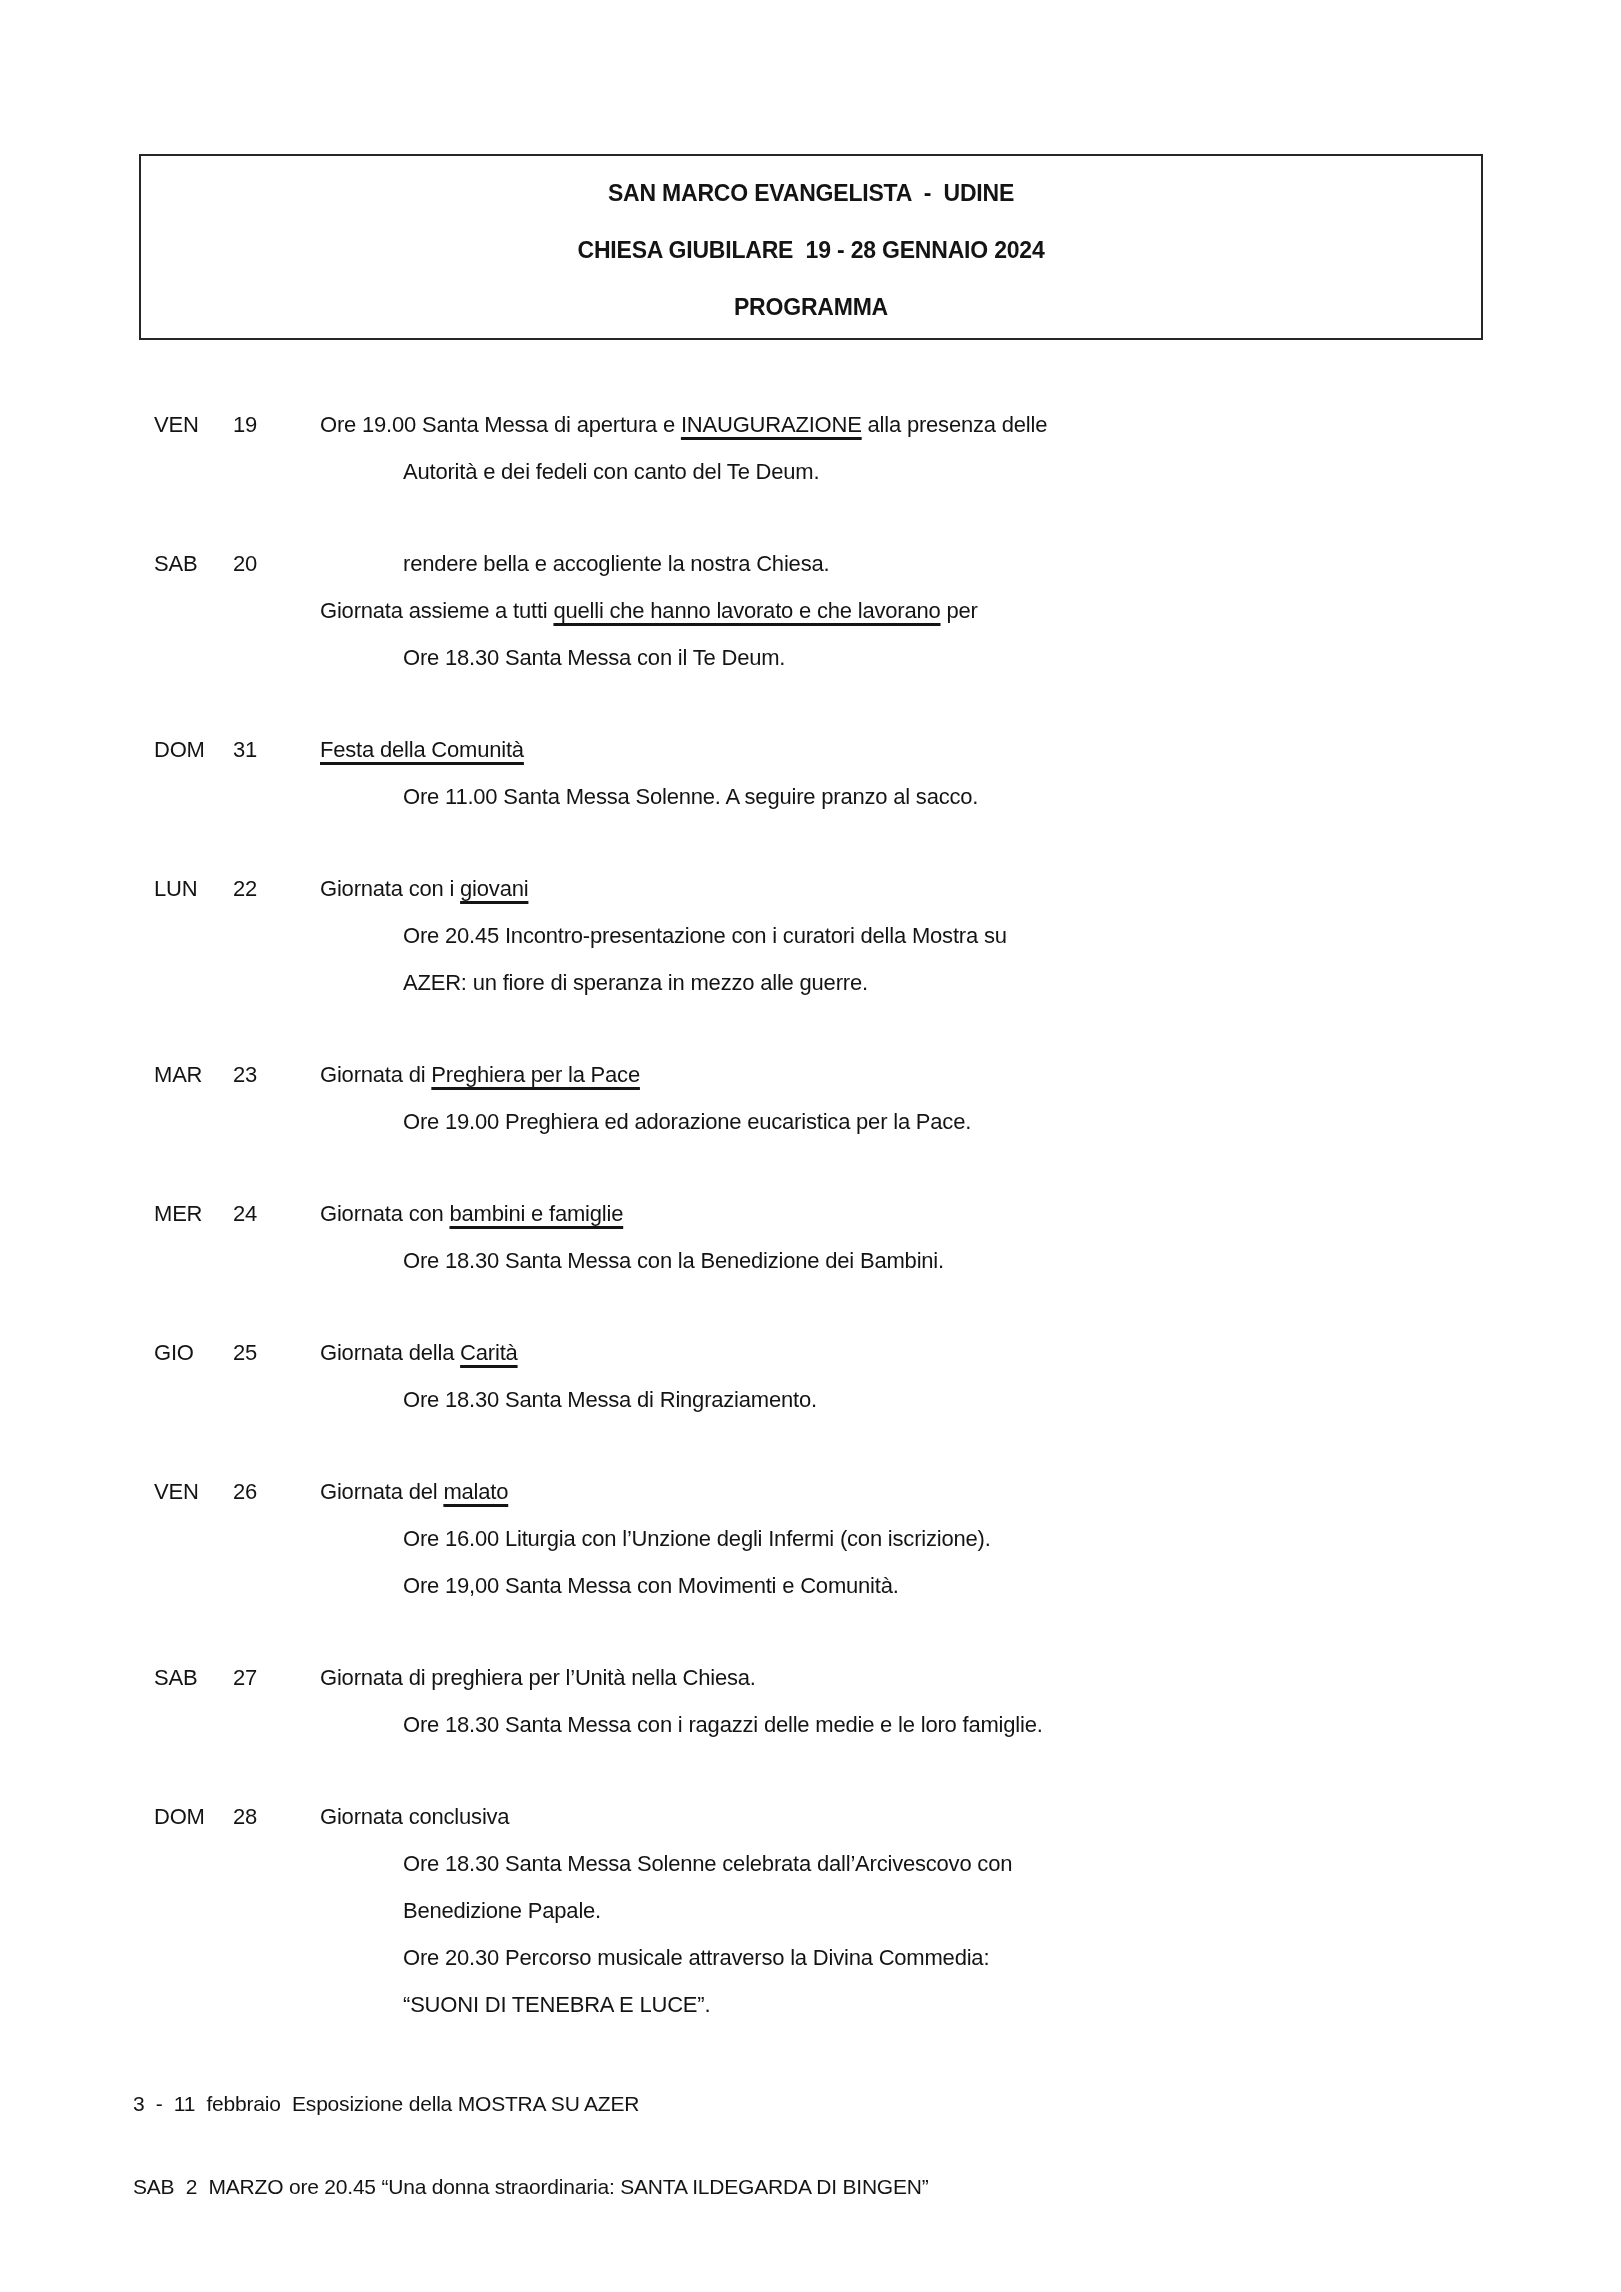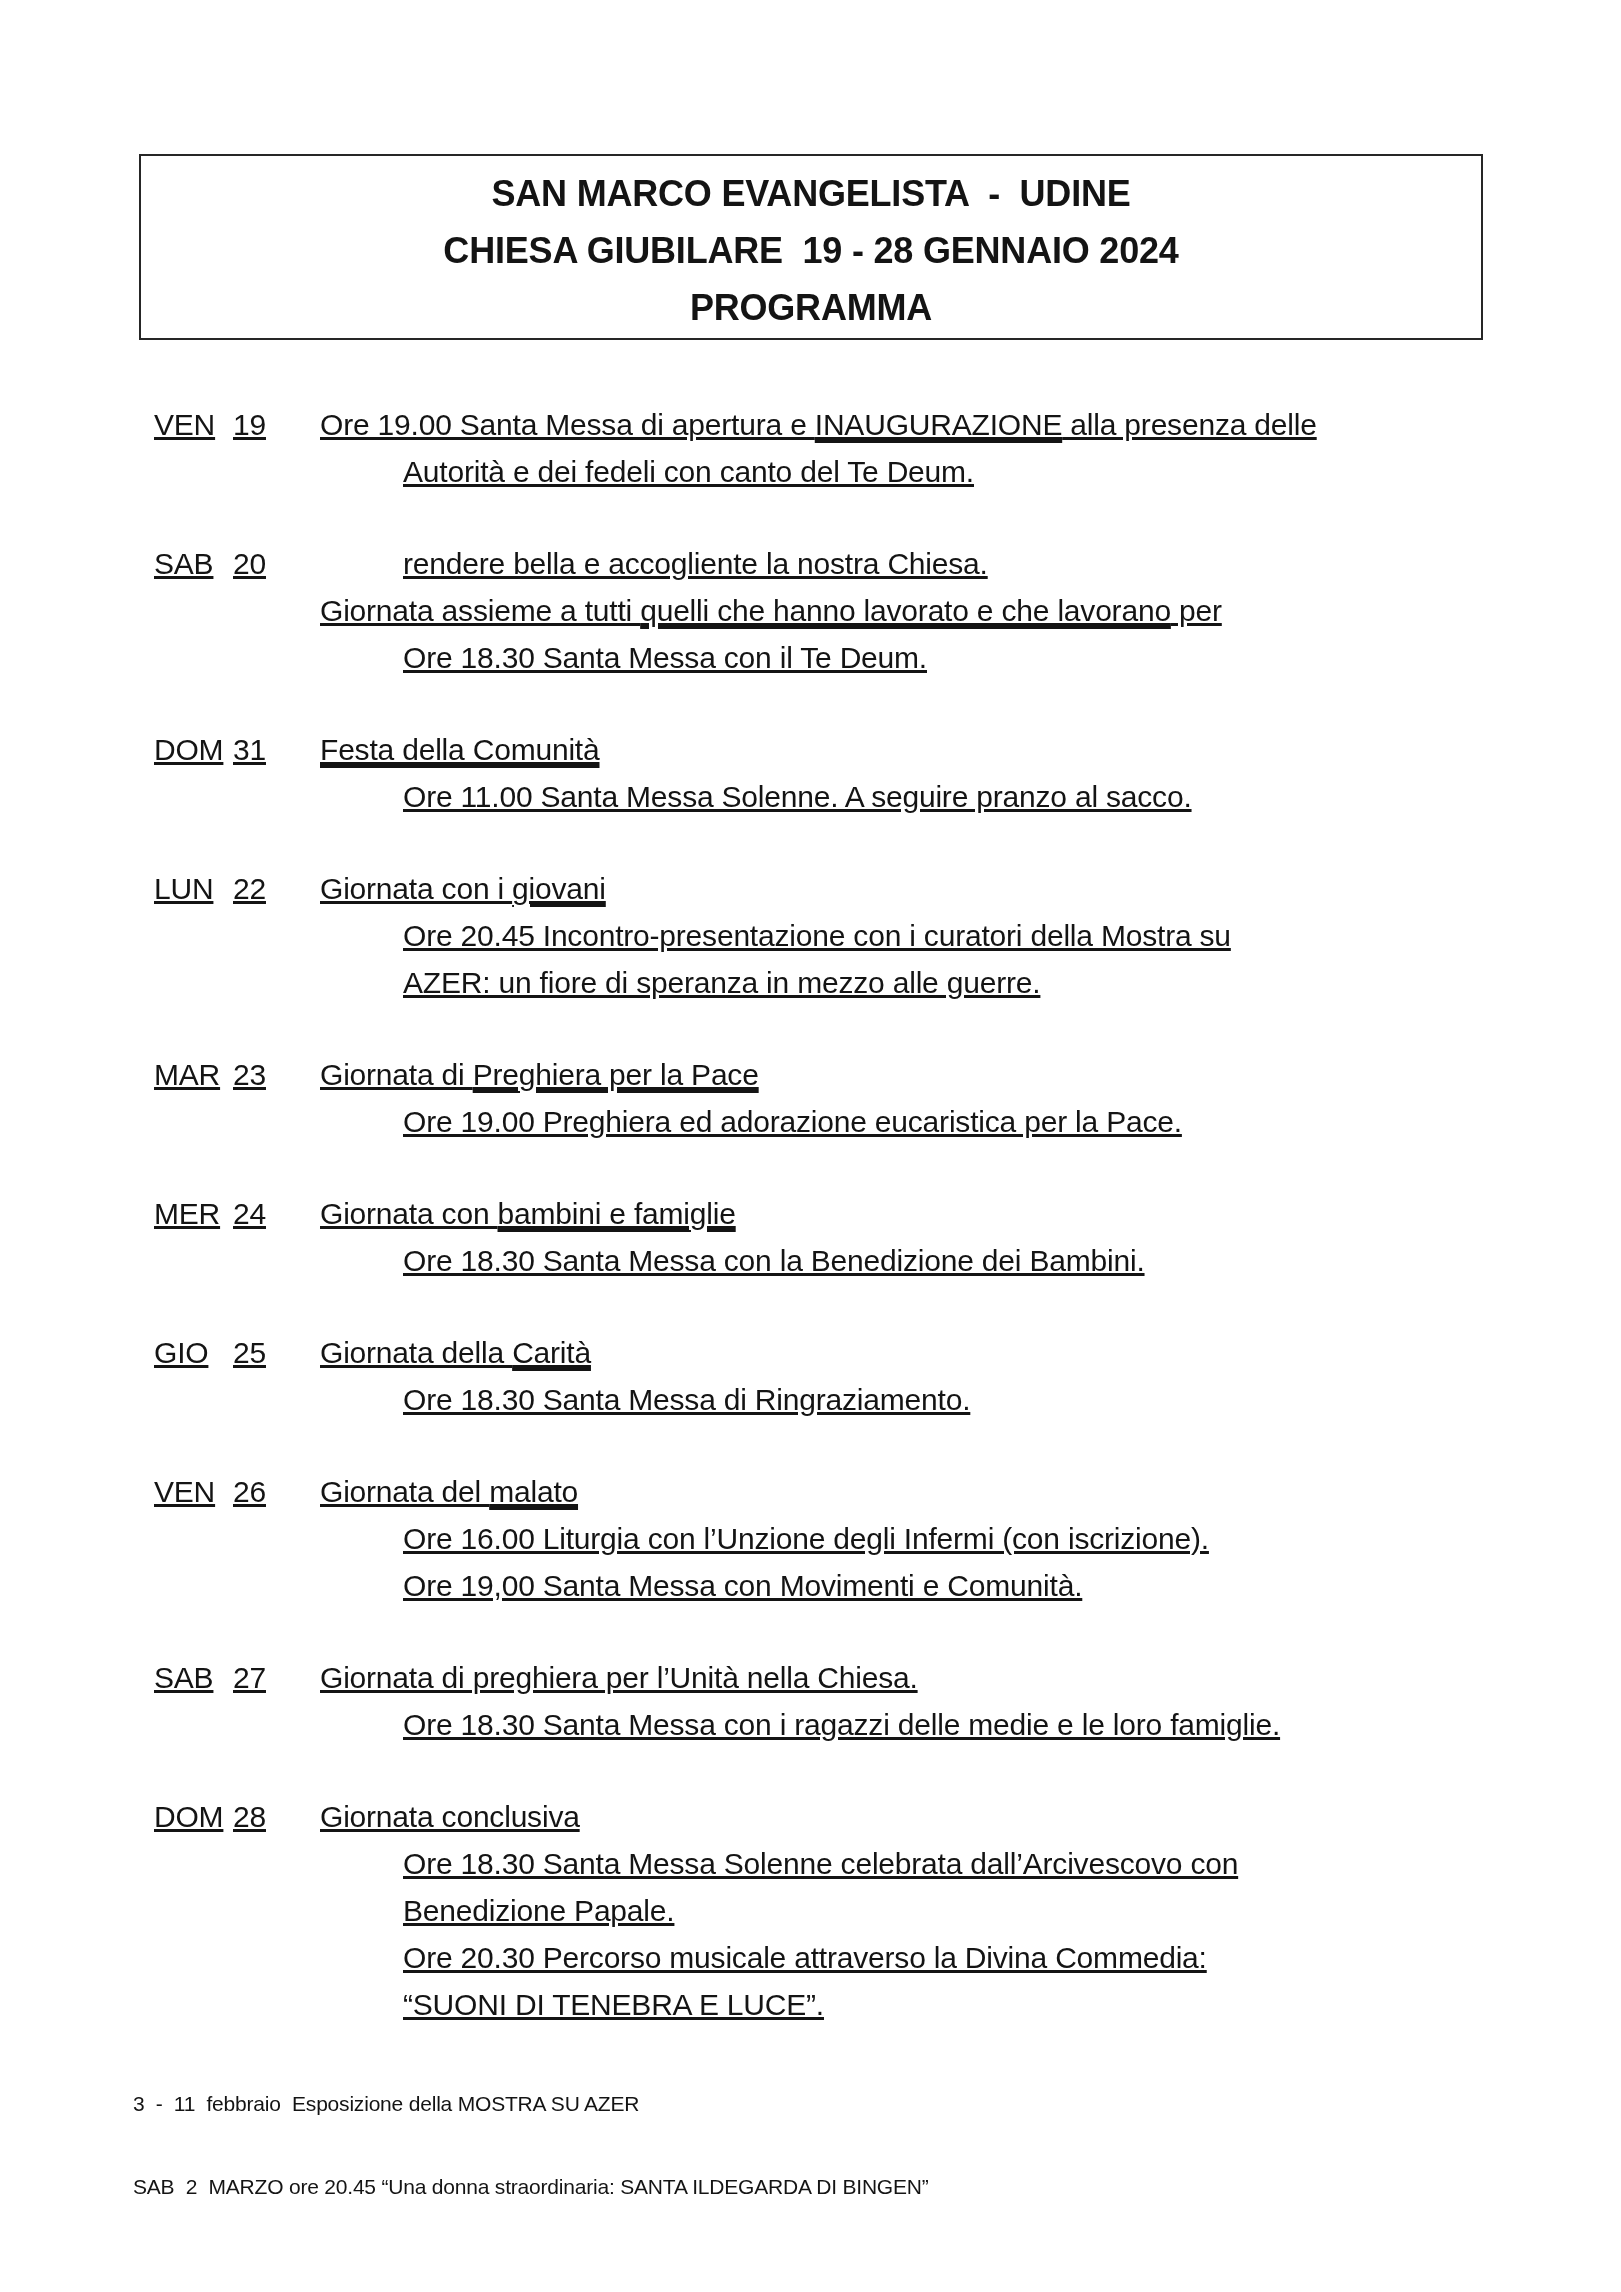--- a/index.html
+++ b/index.html
@@ -18,37 +18,36 @@
     position: absolute;
     left: 139px;
     top: 154px;
     width: 1344px;
     height: 186px;
     border: 2.7px solid #262626;
     text-align: center;
     padding-top: 9px;
   }
   .title-line {
-    font-size: 36px;
+    font-size: 23px;
     font-weight: bold;
     line-height: 57px;
     letter-spacing: -0.2px;
     white-space: pre-wrap;
   }
 
   
   .schedule {
     position: absolute;
     left: 154px;
     top: 401px;
     width: 1361px;
-    font-size: 30px;
+    font-size: 22px;
     line-height: 47px;
     letter-spacing: -0.2px;
-    text-decoration: underline;
   }
   .entry { display: flex; align-items: flex-start; margin-bottom: 45px; }
   .entry-day { width: 79px; flex: 0 0 79px; }
   .entry-num { width: 87px; flex: 0 0 87px; }
   .entry-text { flex: 1 1 auto; }
   .line { white-space: pre-wrap; }
   .line.cont { padding-left: 83px; }
   .u {
     text-decoration: underline;
     text-decoration-thickness: 2.7px;

